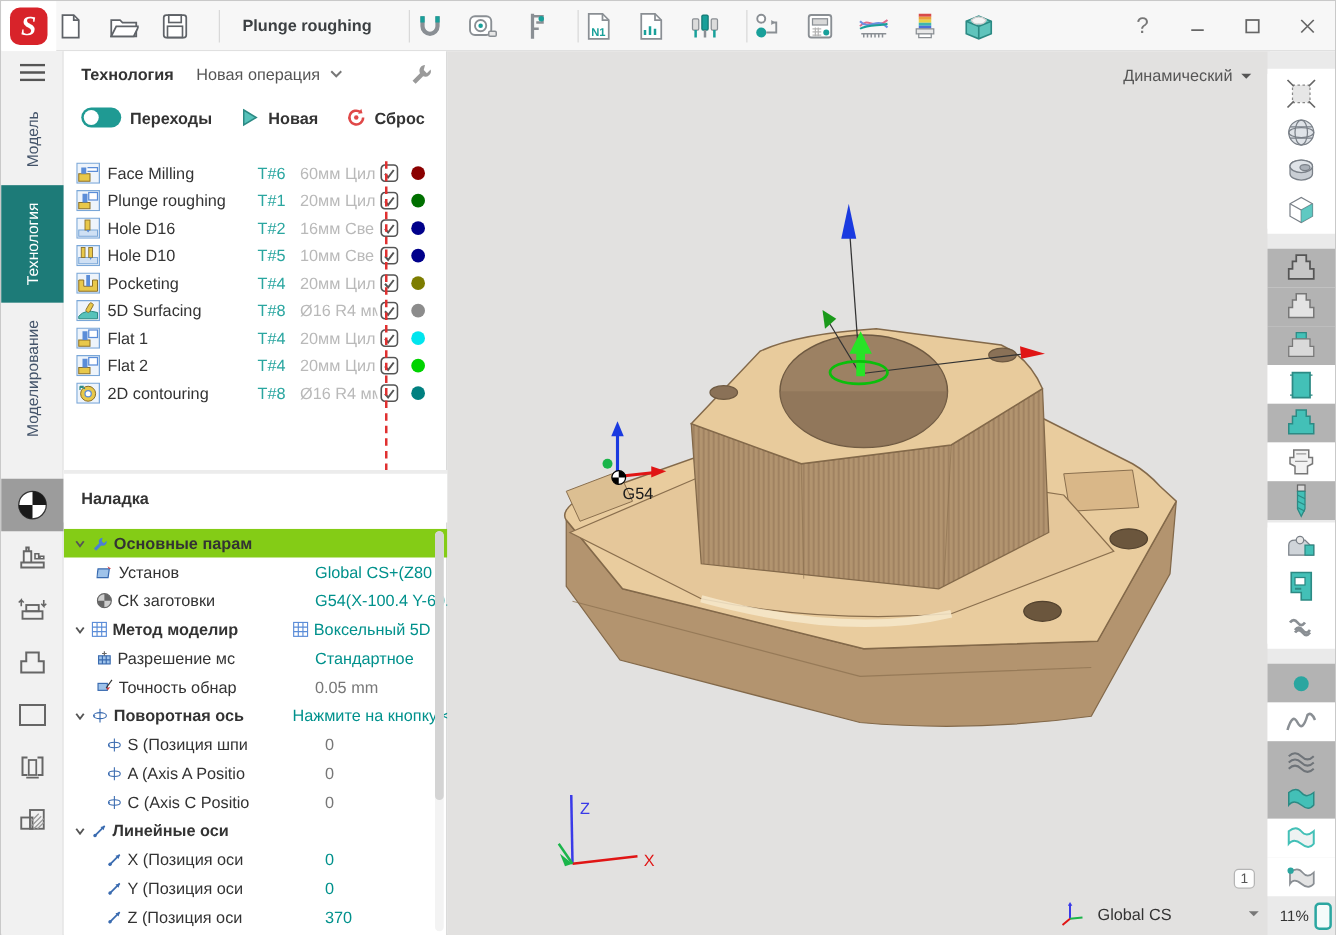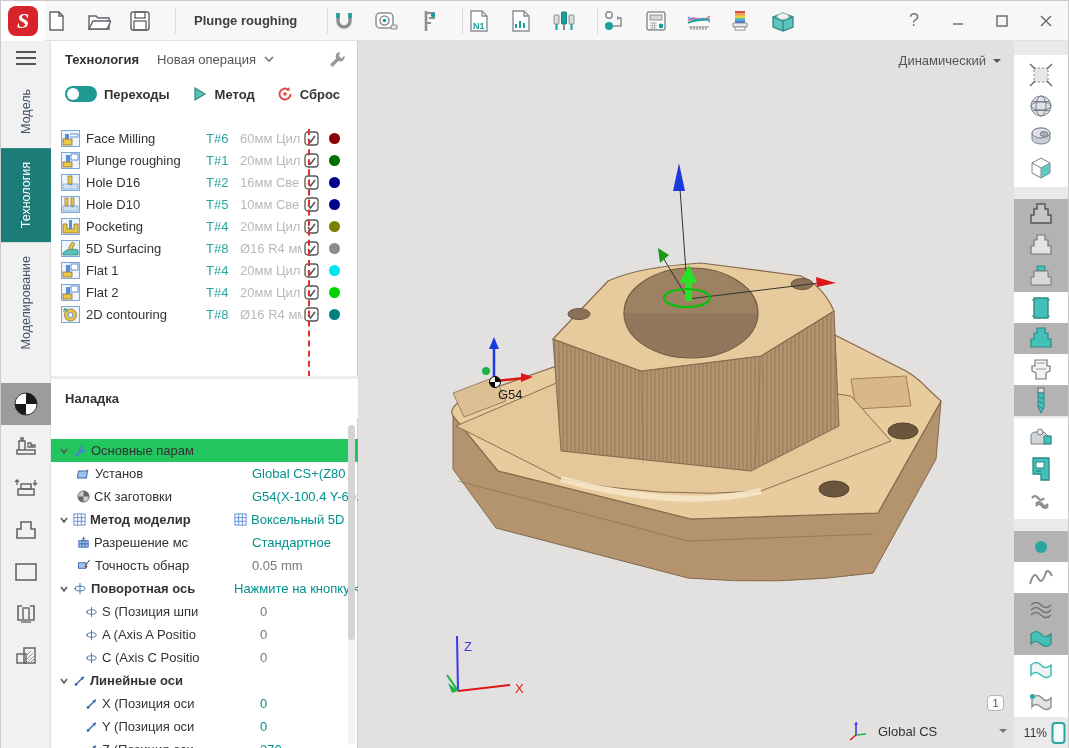--- a/index.html
+++ b/index.html
@@ -49,21 +49,21 @@
   .dashline { position:absolute; left:257px; top:88px; width:0; height:268px; border-left:2px dashed #e03030; pointer-events:none; }
 
   .psplit { position:absolute; left:0; top:335px; width:307px; height:42px; background:#fff; border-top:3px solid #ececec; }
   .ntitle { position:absolute; left:14px; top:350px; font-weight:bold; color:#333; }
 
   
   .tree { position:absolute; left:0; top:382px; width:307px; height:326px; overflow:hidden; }
   .trow { height:23px; display:flex; align-items:center; }
   .trow .tlabel { display:flex; align-items:center; gap:4px; width:175px; flex:none; color:#333; white-space:nowrap; overflow:hidden; }
   .trow .tvalue { flex:1; white-space:nowrap; overflow:hidden; display:flex; align-items:center; gap:4px; }
-  .trow.group { background:#22c55e; font-weight:normal;margin-top:16px; }
+  .trow.group { background:#84cc16; font-weight:bold; }
   .trow.bold .tlabel { font-weight:bold; }
   .ind1 { padding-left:8px; } .ind2 { padding-left:26px; } .ind3 { padding-left:34px; }
   .val-teal { color:#00918c; } .val-gray { color:#777; }
   .chev { width:10px; height:10px; flex:none; }
   .scroll { position:absolute; right:2px; top:384px; width:7px; height:320px; background:#f3f3f3; border-radius:4px; }
   .scroll .thumb { position:absolute; top:0; left:0; width:7px; height:215px; background:#d4d4d4; border-radius:4px; }
 
   
   .viewport { position:absolute; left:357px; top:40px; width:658px; height:708px; background:#e2e1e0; }
   .viewmode { position:absolute; right:14px; top:12px; color:#555; font-size:13px; display:flex; gap:6px; align-items:center; cursor:pointer; }
@@ -294,21 +294,21 @@
     </div>
     <div class="controls">
       <span class="ctl">
         <span class="toggle"></span>
         <span>Переходы</span>
       </span>
       <span class="ctl">
         <svg width="16" height="16" viewBox="0 0 16 16">
             <path d="M3 2 L13 8 L3 14 z" fill="#56c2ba" stroke="#2c8a84" stroke-width="1.2"></path>
           </svg>
-        <span>Метод</span>
+        <span>Новая</span>
       </span>
       <span class="ctl">
         <svg width="16" height="16" viewBox="0 0 16 16">
             <path d="M13.5 8 a5.5 5.5 0 1 1 -2 -4.2" fill="none" stroke="#e04848" stroke-width="2"></path>
             <path d="M12 1 l1 3.5 l-3.6 0.4 z" fill="#e04848"></path>
             <circle cx="8" cy="8" r="1.8" fill="#e04848"></circle>
           </svg>
         <span>Сброс</span>
       </span>
     </div>

